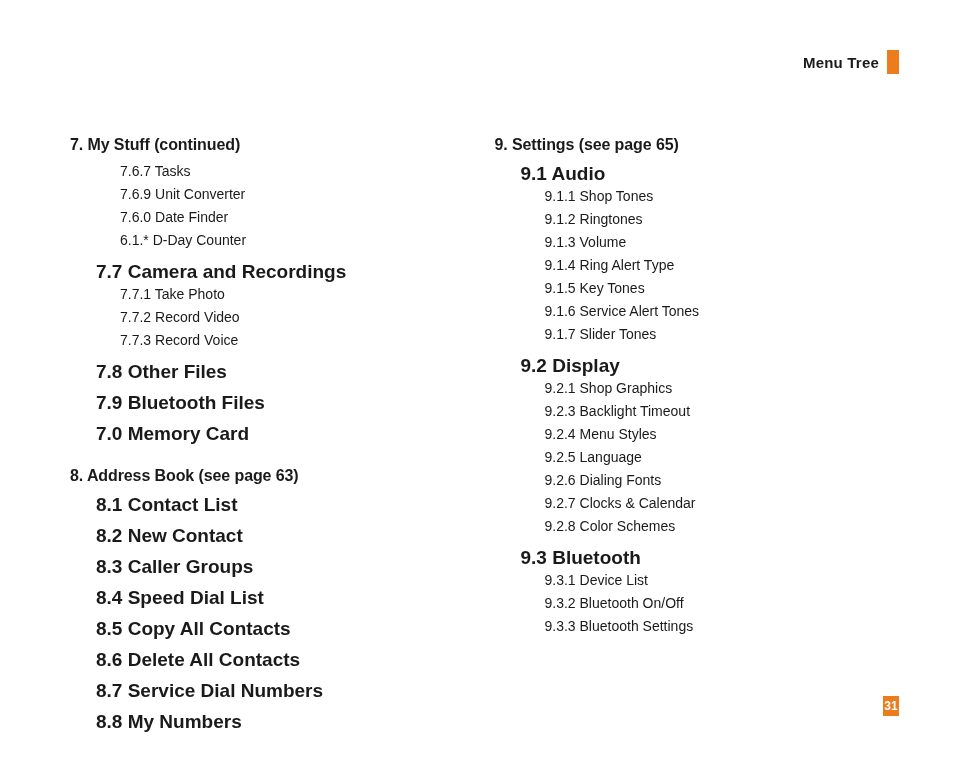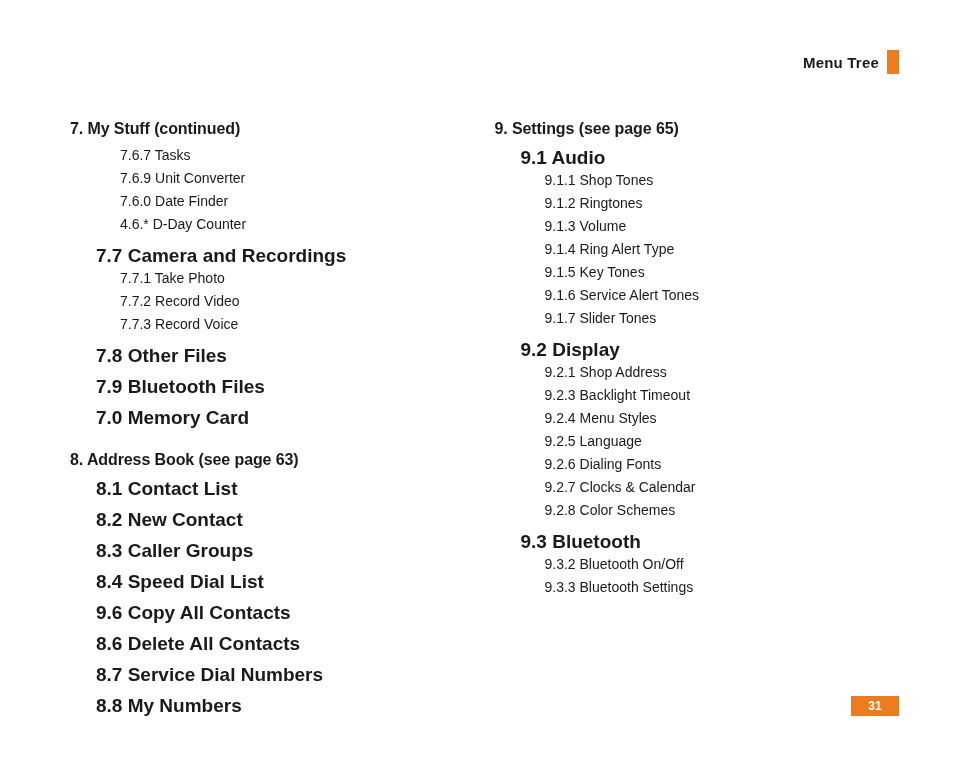--- a/index.html
+++ b/index.html
@@ -25,21 +25,21 @@
     margin-right: 8px;
     letter-spacing: 0.2px;
   }
   .header-bar {
     width: 12px;
     height: 24px;
     background: #ec7c1c;
   }
   .columns {
     position: absolute;
-    top: 120px;
+    top: 136px;
     left: 70px;
     right: 55px;
     display: flex;
   }
   .col {
     flex: 1;
     min-width: 0;
   }
   .col + .col {
     margin-left: 20px;
@@ -63,21 +63,21 @@
   .item {
     margin-left: 50px;
     font-size: 14px;
     font-weight: 400;
     line-height: 23px;
   }
   .page-num-box {
     position: absolute;
     bottom: 48px;
     right: 55px;
-    width: 48px;
+    width: 16px;
     height: 20px;
     background: #ec7c1c;
     color: #fff;
     font-size: 12px;
     font-weight: 700;
     display: flex;
     align-items: center;
     justify-content: center;
     margin-left: 44px;
   }
@@ -92,37 +92,37 @@
 
 <div class="columns">
 
   <div class="col">
 
     <div class="section">
       <div class="section-head">7.  My Stuff (continued)</div>
       <div class="item">7.6.7 Tasks</div>
       <div class="item">7.6.9 Unit Converter</div>
       <div class="item">7.6.0 Date Finder</div>
-      <div class="item">4.6.* D-Day Counter</div>
+      <div class="item">6.1.* D-Day Counter</div>
       <div class="sub">7.7 Camera and Recordings</div>
       <div class="item">7.7.1 Take Photo</div>
       <div class="item">7.7.2 Record Video</div>
       <div class="item">7.7.3 Record Voice</div>
       <div class="sub">7.8 Other Files</div>
       <div class="sub">7.9 Bluetooth Files</div>
       <div class="sub">7.0 Memory Card</div>
     </div>
 
     <div class="section">
       <div class="section-head">8.  Address Book (see page 63)</div>
       <div class="sub">8.1 Contact List</div>
       <div class="sub">8.2 New Contact</div>
       <div class="sub">8.3 Caller Groups</div>
       <div class="sub">8.4 Speed Dial List</div>
-      <div class="sub">9.6 Copy All Contacts</div>
+      <div class="sub">8.5 Copy All Contacts</div>
       <div class="sub">8.6 Delete All Contacts</div>
       <div class="sub">8.7 Service Dial Numbers</div>
       <div class="sub">8.8 My Numbers</div>
     </div>
 
   </div>
 
   <div class="col">
 
     <div class="section">
@@ -131,29 +131,30 @@
       <div class="sub">9.1 Audio</div>
       <div class="item">9.1.1 Shop Tones</div>
       <div class="item">9.1.2 Ringtones</div>
       <div class="item">9.1.3 Volume</div>
       <div class="item">9.1.4 Ring Alert Type</div>
       <div class="item">9.1.5 Key Tones</div>
       <div class="item">9.1.6 Service Alert Tones</div>
       <div class="item">9.1.7 Slider Tones</div>
 
       <div class="sub">9.2 Display</div>
-      <div class="item">9.2.1 Shop Address</div>
+      <div class="item">9.2.1 Shop Graphics</div>
       <div class="item">9.2.3 Backlight Timeout</div>
       <div class="item">9.2.4 Menu Styles</div>
       <div class="item">9.2.5 Language</div>
       <div class="item">9.2.6 Dialing Fonts</div>
       <div class="item">9.2.7 Clocks &amp; Calendar</div>
       <div class="item">9.2.8 Color Schemes</div>
 
       <div class="sub">9.3 Bluetooth</div>
+      <div class="item">9.3.1 Device List</div>
       <div class="item">9.3.2 Bluetooth On/Off</div>
       <div class="item">9.3.3 Bluetooth Settings</div>
     </div>
 
   </div>
 </div>
 
 <div class="page-num-box">
   <span>31</span>
 </div>

